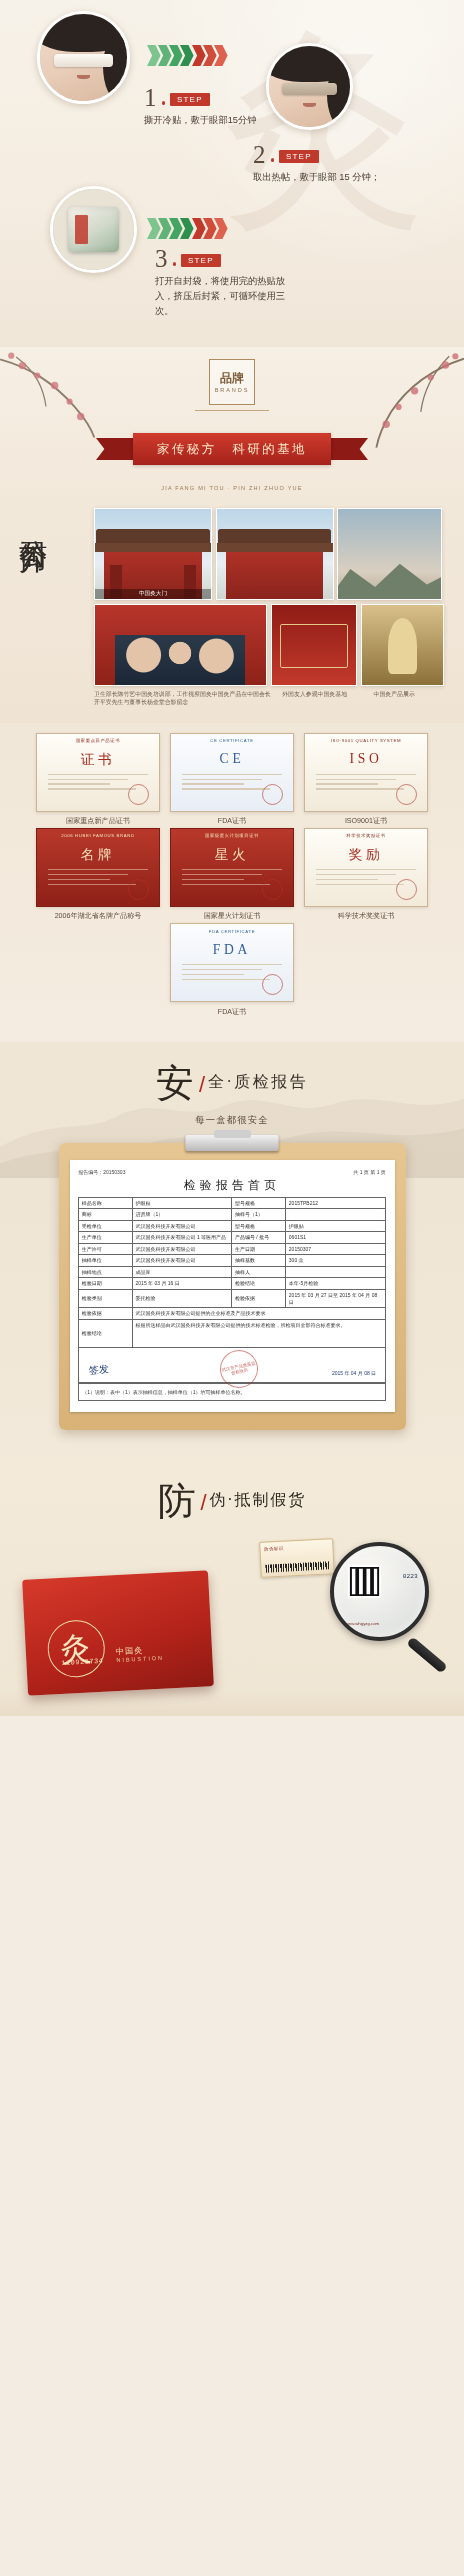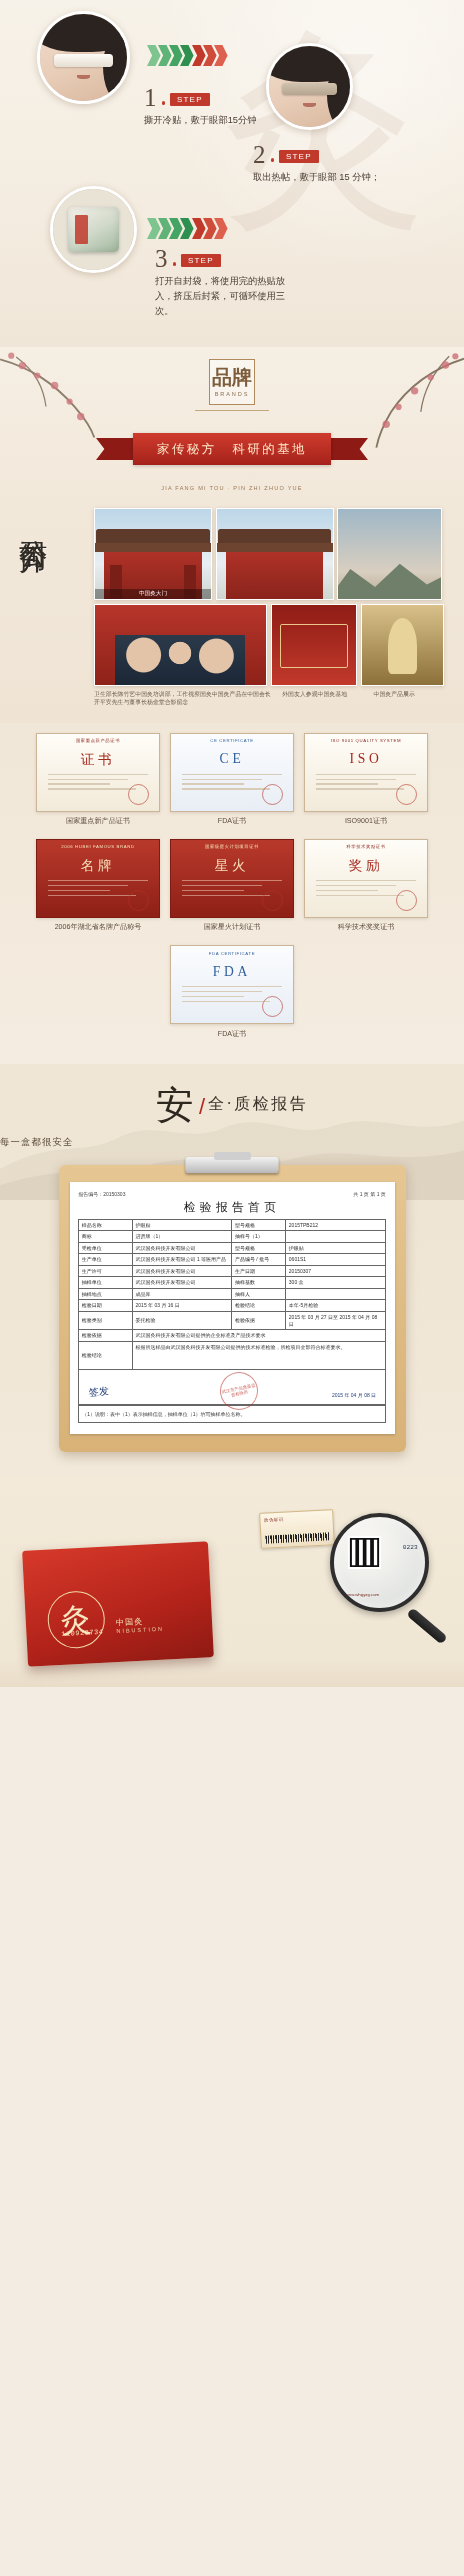--- a/index.html
+++ b/index.html
@@ -139,21 +139,21 @@
   .brand-seal {
     position:absolute; left:50%; transform:translateX(-50%); top:12.4px;
     text-align:center;
   }
   .brand-seal .sq {
     width: 46px; height: 46px; margin: 0 auto;
     border: 1.2px solid #b08a5c;
     display:flex; flex-direction:column; align-items:center; justify-content:center;
     background: rgba(255,255,255,.45);
   }
-  .brand-seal .sq b { font-family:"Liberation Serif",serif; font-size:20px; color:#7d5d3b; line-height:1.05; }
+  .brand-seal .sq b { font-family:"Liberation Serif",serif; font-size:12px; color:#7d5d3b; line-height:1.05; }
   .brand-seal .en { margin-top:3.1px; font-size:5.6px; letter-spacing:1.9px; color:#8d7050; }
   .brand-seal .line { width:74px;height:0.6px;background:#c3a87f;margin:5px auto 0; }
   .brand-ribbon {
     position:absolute; left:50%; transform:translateX(-50%); bottom:21px;
     width: 272px; height: 48px;
   }
   .brand-ribbon .mid {
     position:absolute; left:37px; right:37px; top:0; height:32px;
     background: linear-gradient(180deg,#cf3b2d,#a5221a);
     display:flex; align-items:center; justify-content:center;
@@ -255,21 +255,21 @@
     font-size: 9px;
     line-height: 2;
     color: #4a3d32;
   }
 
   
   .certs {
     padding: 10px 25px 25px;
     background: linear-gradient(180deg,#f1e7d8,#f4ece0);
   }
-  .cert-grid { display:flex; flex-wrap:wrap; gap: 13px 10px; justify-content:center; }
+  .cert-grid { display:flex; flex-wrap:wrap; gap: 2px 10px; justify-content:center; }
   .cert-item { width: 124px; }
   .cert-card {
     width:124px; height:79px;
     border:0.6px solid #cbb596;
     background: linear-gradient(180deg,#fffdf8,#f2ead9);
     box-shadow: 0 1.2px 3.1px rgba(120,95,65,.2);
     position:relative; overflow:hidden;
   }
   .cert-card .hdr {
     position:absolute;left:0;right:0;top:4.3px;text-align:center;
@@ -308,21 +308,21 @@
   }
   .safety-head {
     position:relative; text-align:center; margin-bottom: 3.7px;
   }
   .safety-head .big {
     font-family:"Liberation Serif",serif; font-size:38px; color:#2e2820;
     letter-spacing: 2.5px;
   }
   .safety-head .big em { font-style:normal; font-size:16px; vertical-align: 8.7px; color:#3b332a; }
   .safety-head .slash { color:#b3271c; font-size:22px; vertical-align: 3.7px; }
-  .safety-sub { position:relative; text-align:left; font-size:9.3px; color:#5b4b3b; letter-spacing:1.2px; margin-top:5px; }
+  .safety-sub { position:relative; text-align:center; font-size:9.3px; color:#5b4b3b; letter-spacing:1.2px; margin-top:5px; }
 
   .clipboard {
     position:relative;
     width: 347px; margin: 16px auto 0;
     background: linear-gradient(180deg,#e6c692,#d8b277);
     border-radius: 6.2px;
     padding: 17.3px 11px 18.6px;
     box-shadow: 0 3.7px 11px rgba(110,80,50,.3);
   }
   .clip-top {
@@ -826,20 +826,25 @@
           <div class="stamp-r">武汉市产品质量监督检验所</div>
           <div class="ink">签发</div>
           <div class="date">2015 年 04 月 08 日</div>
         </div>
         <div class="doc-note" style="border-top:0.6px solid #666">（1）说明：表中（1）表示抽样信息，抽样单位（1）填写抽样单位名称。</div>
       </div>
     </div>
   </section>
 
   <section class="antifake">
+    <div class="af-head">
+      <span class="big">防</span>
+      <span class="slash">/</span>
+      <span class="big"><em>伪·抵制假货</em></span>
+    </div>
 
     <div class="af-stage">
       <div class="af-box">
         <div class="circle">灸</div>
         <div class="brandtxt">
           <span>中国灸</span>
           <small>NIBUSTION</small>
         </div>
         <div class="code-badge">110928734</div>
       </div>

